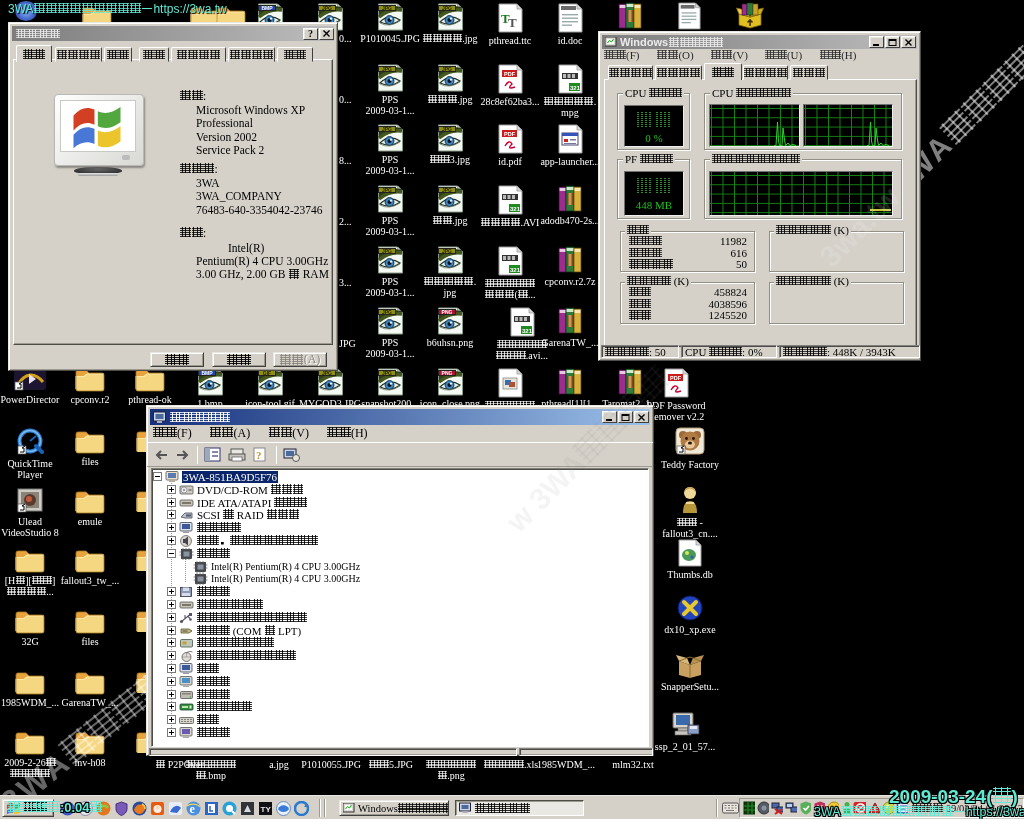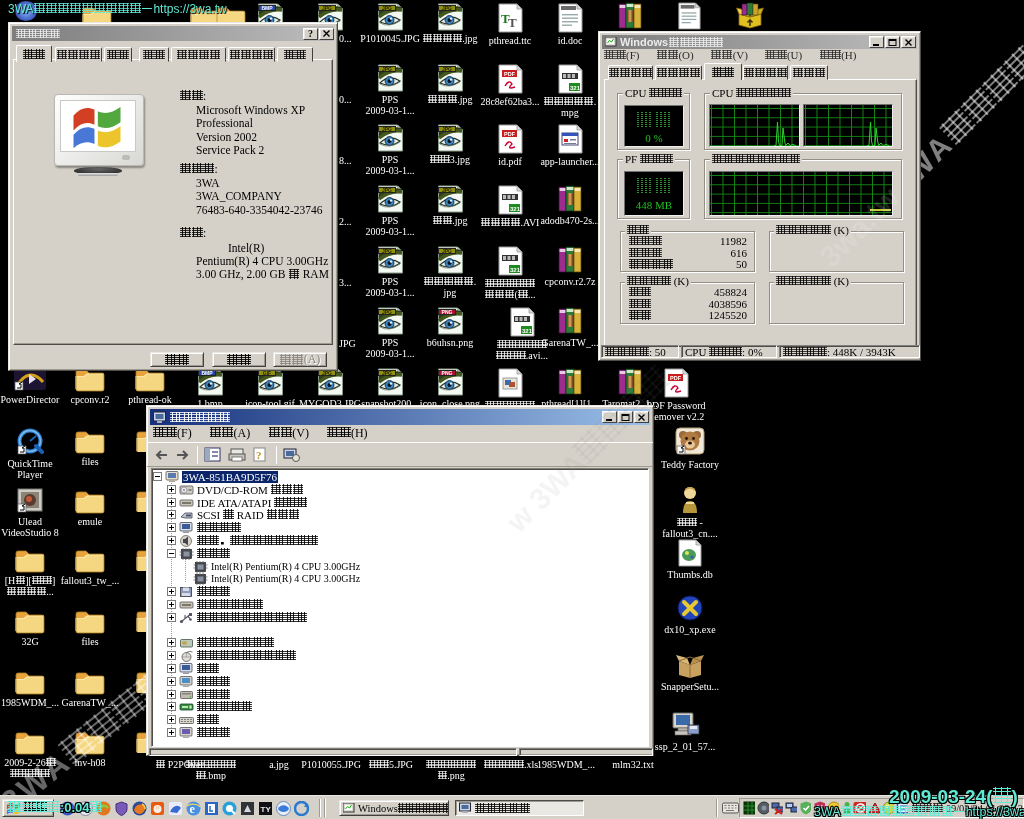--- a/index.html
+++ b/index.html
@@ -1084,20 +1084,30 @@
   <div class="trow" style="left:0;top:142px;width:480px">
         <div class="pm" style="margin-left:15px">
           <i></i>
           <b></b>
         </div>
         <svg width="15" height="12" style="margin-left:3px;flex:none">
           <use href="#tusb"></use>
         </svg>
         <span style="margin-left:3px"><b class="cj"></b><b class="cj"></b><b class="cj"></b><b class="cj"></b><b class="cj"></b><b class="cj"></b><b class="cj"></b><b class="cj"></b><b class="cj"></b><b class="cj"></b></span>
       </div>
+  <div class="trow" style="left:0;top:155px;width:480px">
+        <div class="pm" style="margin-left:15px">
+          <i></i>
+          <b></b>
+        </div>
+        <svg width="15" height="12" style="margin-left:3px;flex:none">
+          <use href="#tport"></use>
+        </svg>
+        <span style="margin-left:3px"><b class="cj"></b><b class="cj"></b><b class="cj"></b> (COM <b class="cj"></b> LPT)</span>
+      </div>
   <div class="trow" style="left:0;top:167px;width:480px">
         <div class="pm" style="margin-left:15px">
           <i></i>
           <b></b>
         </div>
         <svg width="15" height="12" style="margin-left:3px;flex:none">
           <use href="#tsc"></use>
         </svg>
         <span style="margin-left:3px"><b class="cj"></b><b class="cj"></b><b class="cj"></b><b class="cj"></b><b class="cj"></b><b class="cj"></b><b class="cj"></b></span>
       </div>

